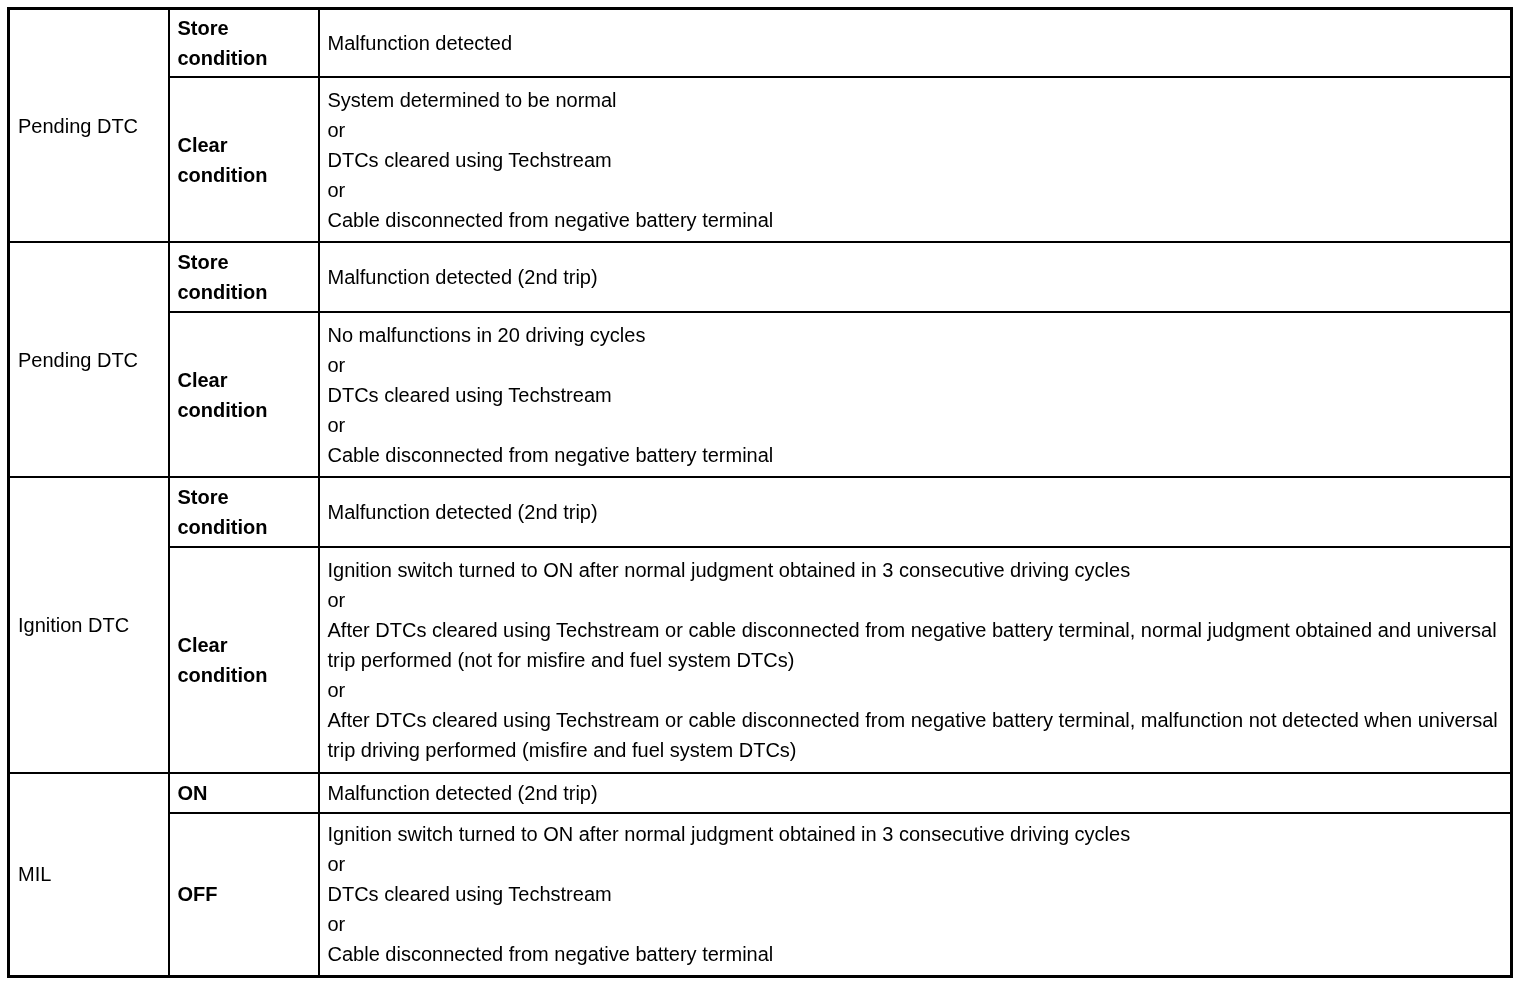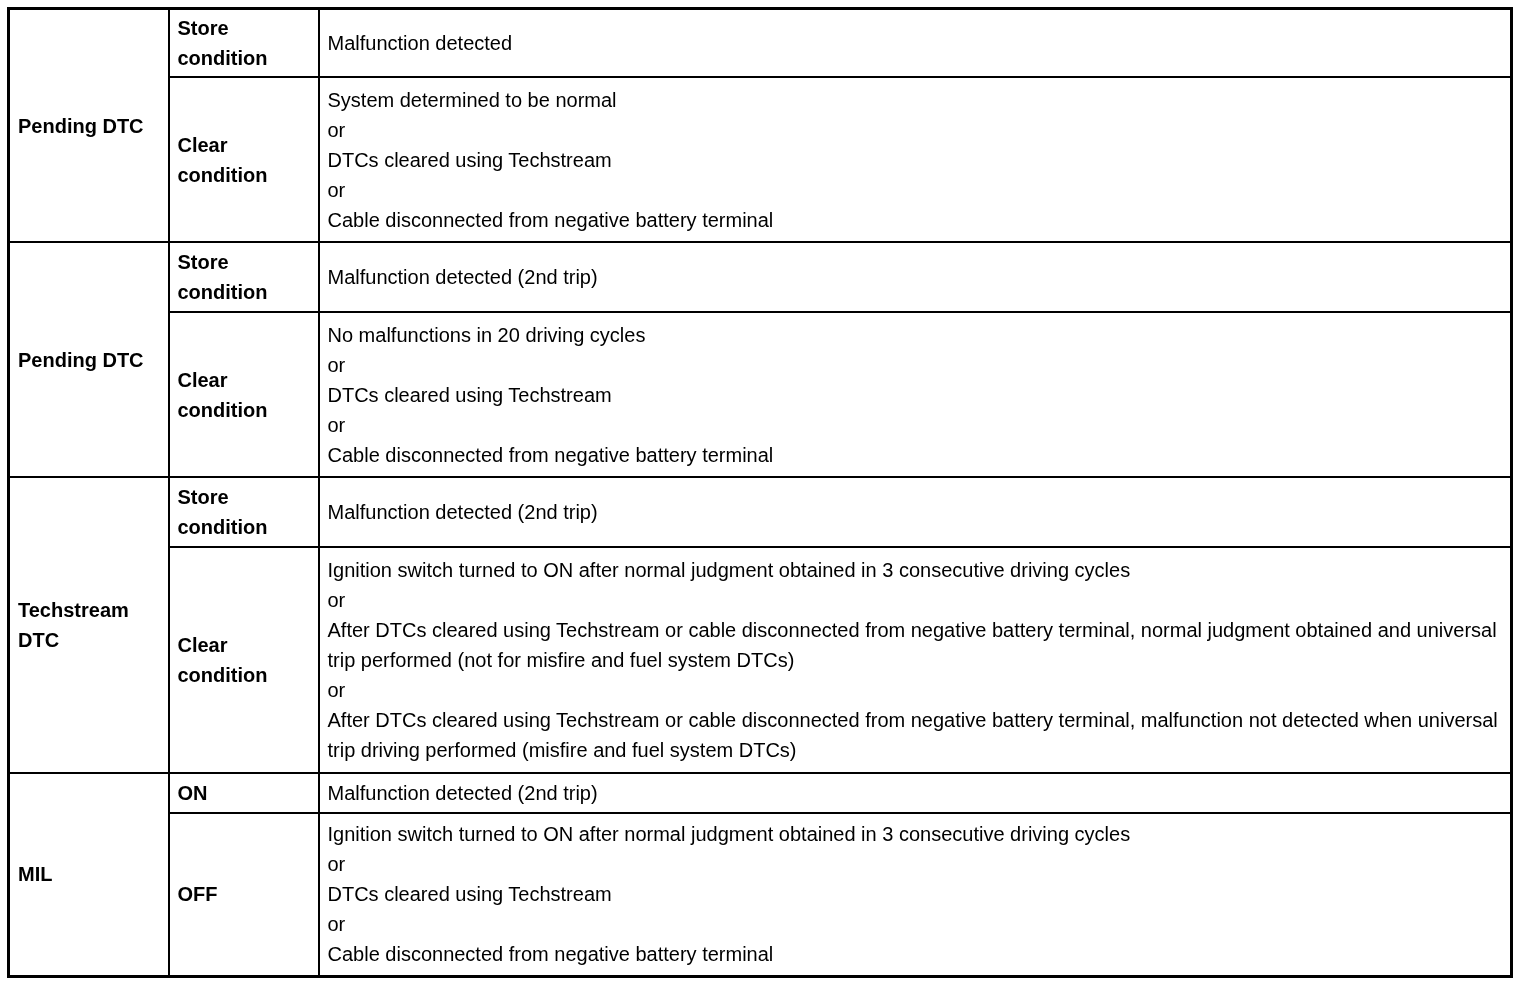--- a/index.html
+++ b/index.html
@@ -29,21 +29,20 @@
       line-height: 30px;
       padding: 3px 8px;
       vertical-align: middle;
       white-space: pre-line;
       overflow: hidden;
       color: #000000;
       background: #ffffff;
     }
     td.group-cell {
       vertical-align: middle;
-      font-weight: bold;
     }
     td.cond-cell {
       vertical-align: middle;
       font-weight: bold;
     }
     td.desc-cell {
       vertical-align: middle;
       border-radius: 24px;
     }
     tr.h-store-1 { height: 67px; }
@@ -89,21 +88,21 @@
       <tr class="h-clear-2">
         <td class="cond-cell">Clear condition</td>
         <td class="desc-cell">No malfunctions in 20 driving cycles
 or
 DTCs cleared using Techstream
 or
 Cable disconnected from negative battery terminal</td>
       </tr>
 
       <tr class="h-store-3">
-        <td class="group-cell" rowspan="2">Techstream DTC</td>
+        <td class="group-cell" rowspan="2">Ignition DTC</td>
         <td class="cond-cell">Store condition</td>
         <td class="desc-cell">Malfunction detected (2nd trip)</td>
       </tr>
       <tr class="h-clear-3">
         <td class="cond-cell">Clear condition</td>
         <td class="desc-cell">Ignition switch turned to ON after normal judgment obtained in 3 consecutive driving cycles
 or
 After DTCs cleared using Techstream or cable disconnected from negative battery terminal, normal judgment obtained and universal trip performed (not for misfire and fuel system DTCs)
 or
 After DTCs cleared using Techstream or cable disconnected from negative battery terminal, malfunction not detected when universal trip driving performed (misfire and fuel system DTCs)</td>

